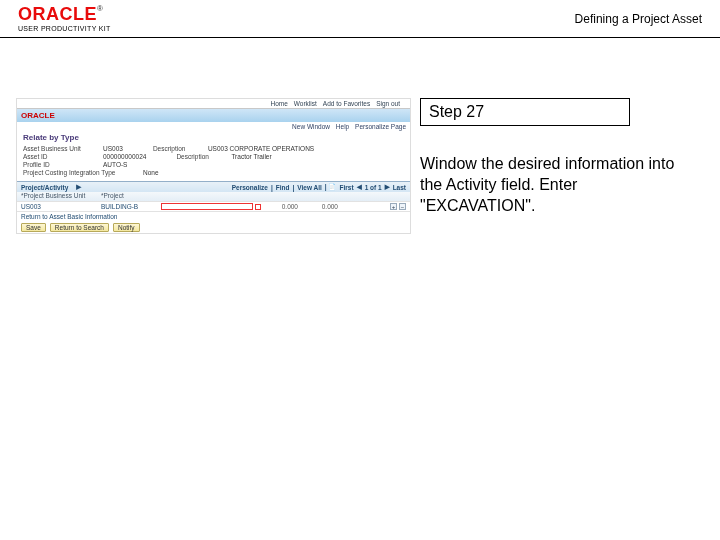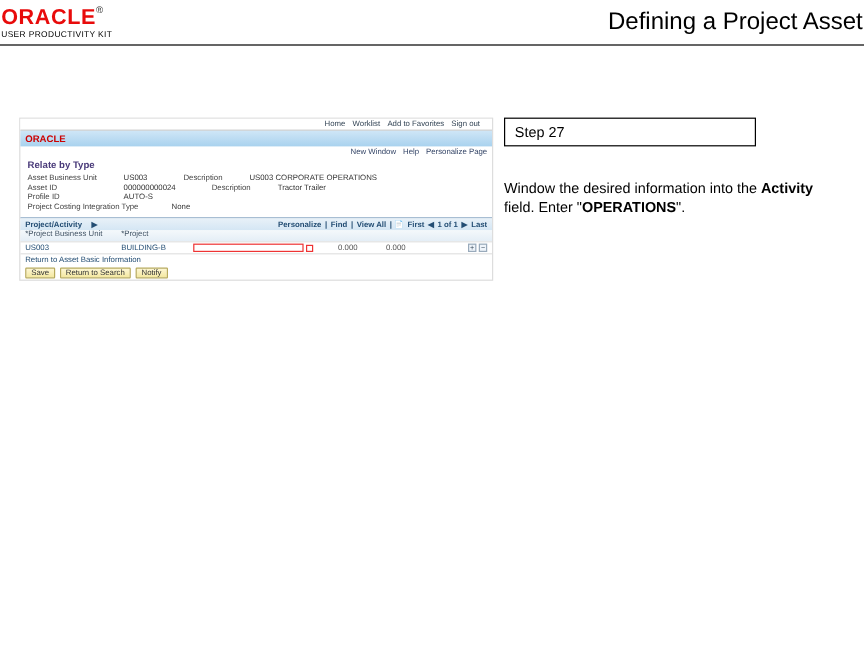--- a/index.html
+++ b/index.html
@@ -1,35 +1,35 @@
 <!DOCTYPE html>
 <html><head>
 <meta charset="utf-8">
 <style>
   * { box-sizing: border-box; margin: 0; padding: 0; }
   html, body { width: 720px; height: 540px; background: #fff; font-family: Arial, Helvetica, sans-serif; }
 
   .page { width: 720px; height: 540px; position: relative; }
 
   
-  .header { height: 38px; border-bottom: 1px solid #000; display: flex; align-items: center; padding: 0 1px; }
+  .header { height: 38px; border-bottom: 1px solid #000; display: flex; align-items: center; padding: 0 18px; }
   .logo-block { display: flex; flex-direction: column; line-height: 1; }
   .oracle-logo { color: #e80b0b; font-weight: bold; font-size: 18px; letter-spacing: 0.5px; }
   .oracle-reg { font-size: 8px; color: #333; vertical-align: top; }
   .upk { font-size: 7px; color: #000; letter-spacing: 0.3px; margin-top: 2px; }
-  .doc-title { margin-left: auto; font-size: 20px; color: #000; }
+  .doc-title { margin-left: auto; font-size: 12px; color: #000; }
 
   
   .body-grid { display: flex; padding: 0; }
   .left-col { width: 420px; padding: 60px 0 0 16px; }
-  .right-col { width: 280px; padding: 60px 0 0 0; font-size: 12px; color: #000; }
+  .right-col { width: 280px; padding: 60px 0 0 0; font-size: 16px; color: #000; }
 
   .step-box { border: 1px solid #000; padding: 4px 8px; width: 210px; margin-bottom: 28px; }
   .instr { width: 260px; line-height: 1.3; }
-  .instr b { font-weight: bold; }
+  .instr b { font-weight: normal; }
 
   
   .shot { width: 395px; border: 1px solid #ddd; font-size: 6.5px; color: #555; background: #fff; }
 
   .shot-top { height: 10px; background: #fff; border-bottom: 1px solid #c8c8c8; display: flex; align-items: center; padding: 0 4px; }
   .shot-top .sp { flex: 1; }
   .shot-top span { margin-right: 6px; color: #345; }
   .shot-top .signout { color: #345; }
 
   .shot-brand { height: 13px; background: linear-gradient(#cfe6f7, #a9d2ee); display: flex; align-items: center; padding: 0 4px; }
@@ -184,18 +184,18 @@
           <span class="btn">Notify</span>
         </div>
       </div>
     </div>
 
     <div class="right-col">
       <div class="step-box">
         <span>Step 27</span>
       </div>
       <div class="instr">
-        <span>Window the desired information into the </span><b>Activity</b><span> field. Enter "</span><b>OPERATIONS</b><span>".</span>
+        <span>Window the desired information into the </span><b>Activity</b><span> field. Enter "</span><b>EXCAVATION</b><span>".</span>
       </div>
     </div>
   </div>
 
 </div>
 
 </body></html>

